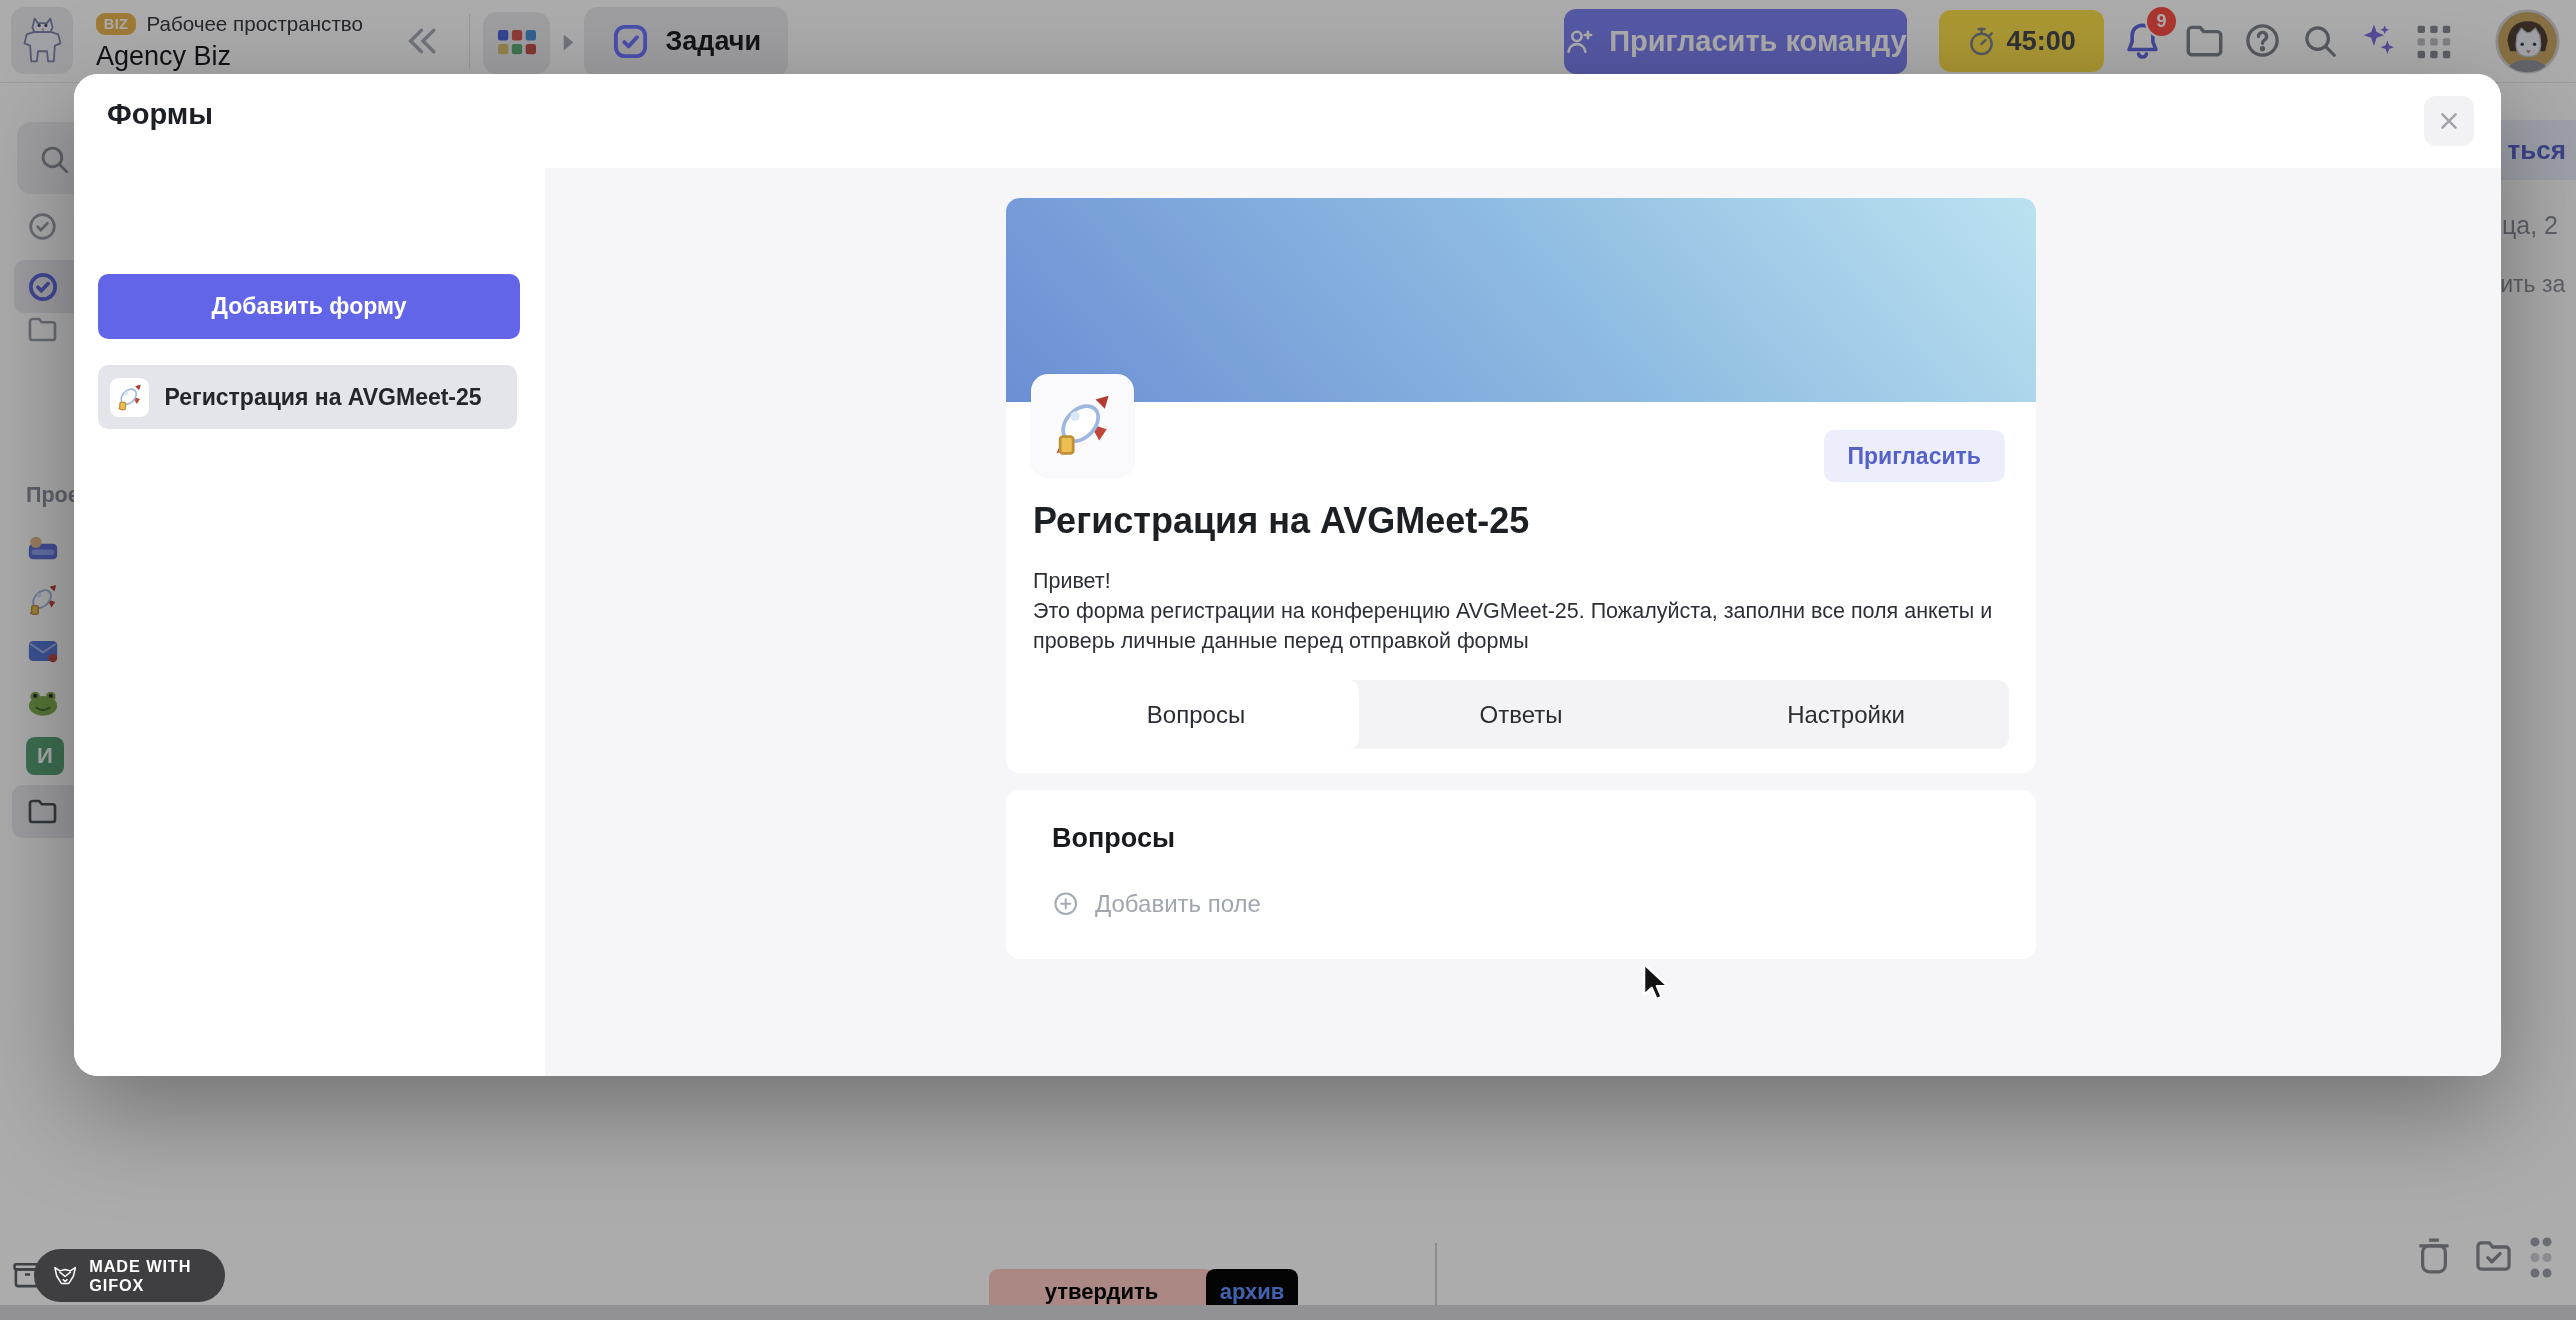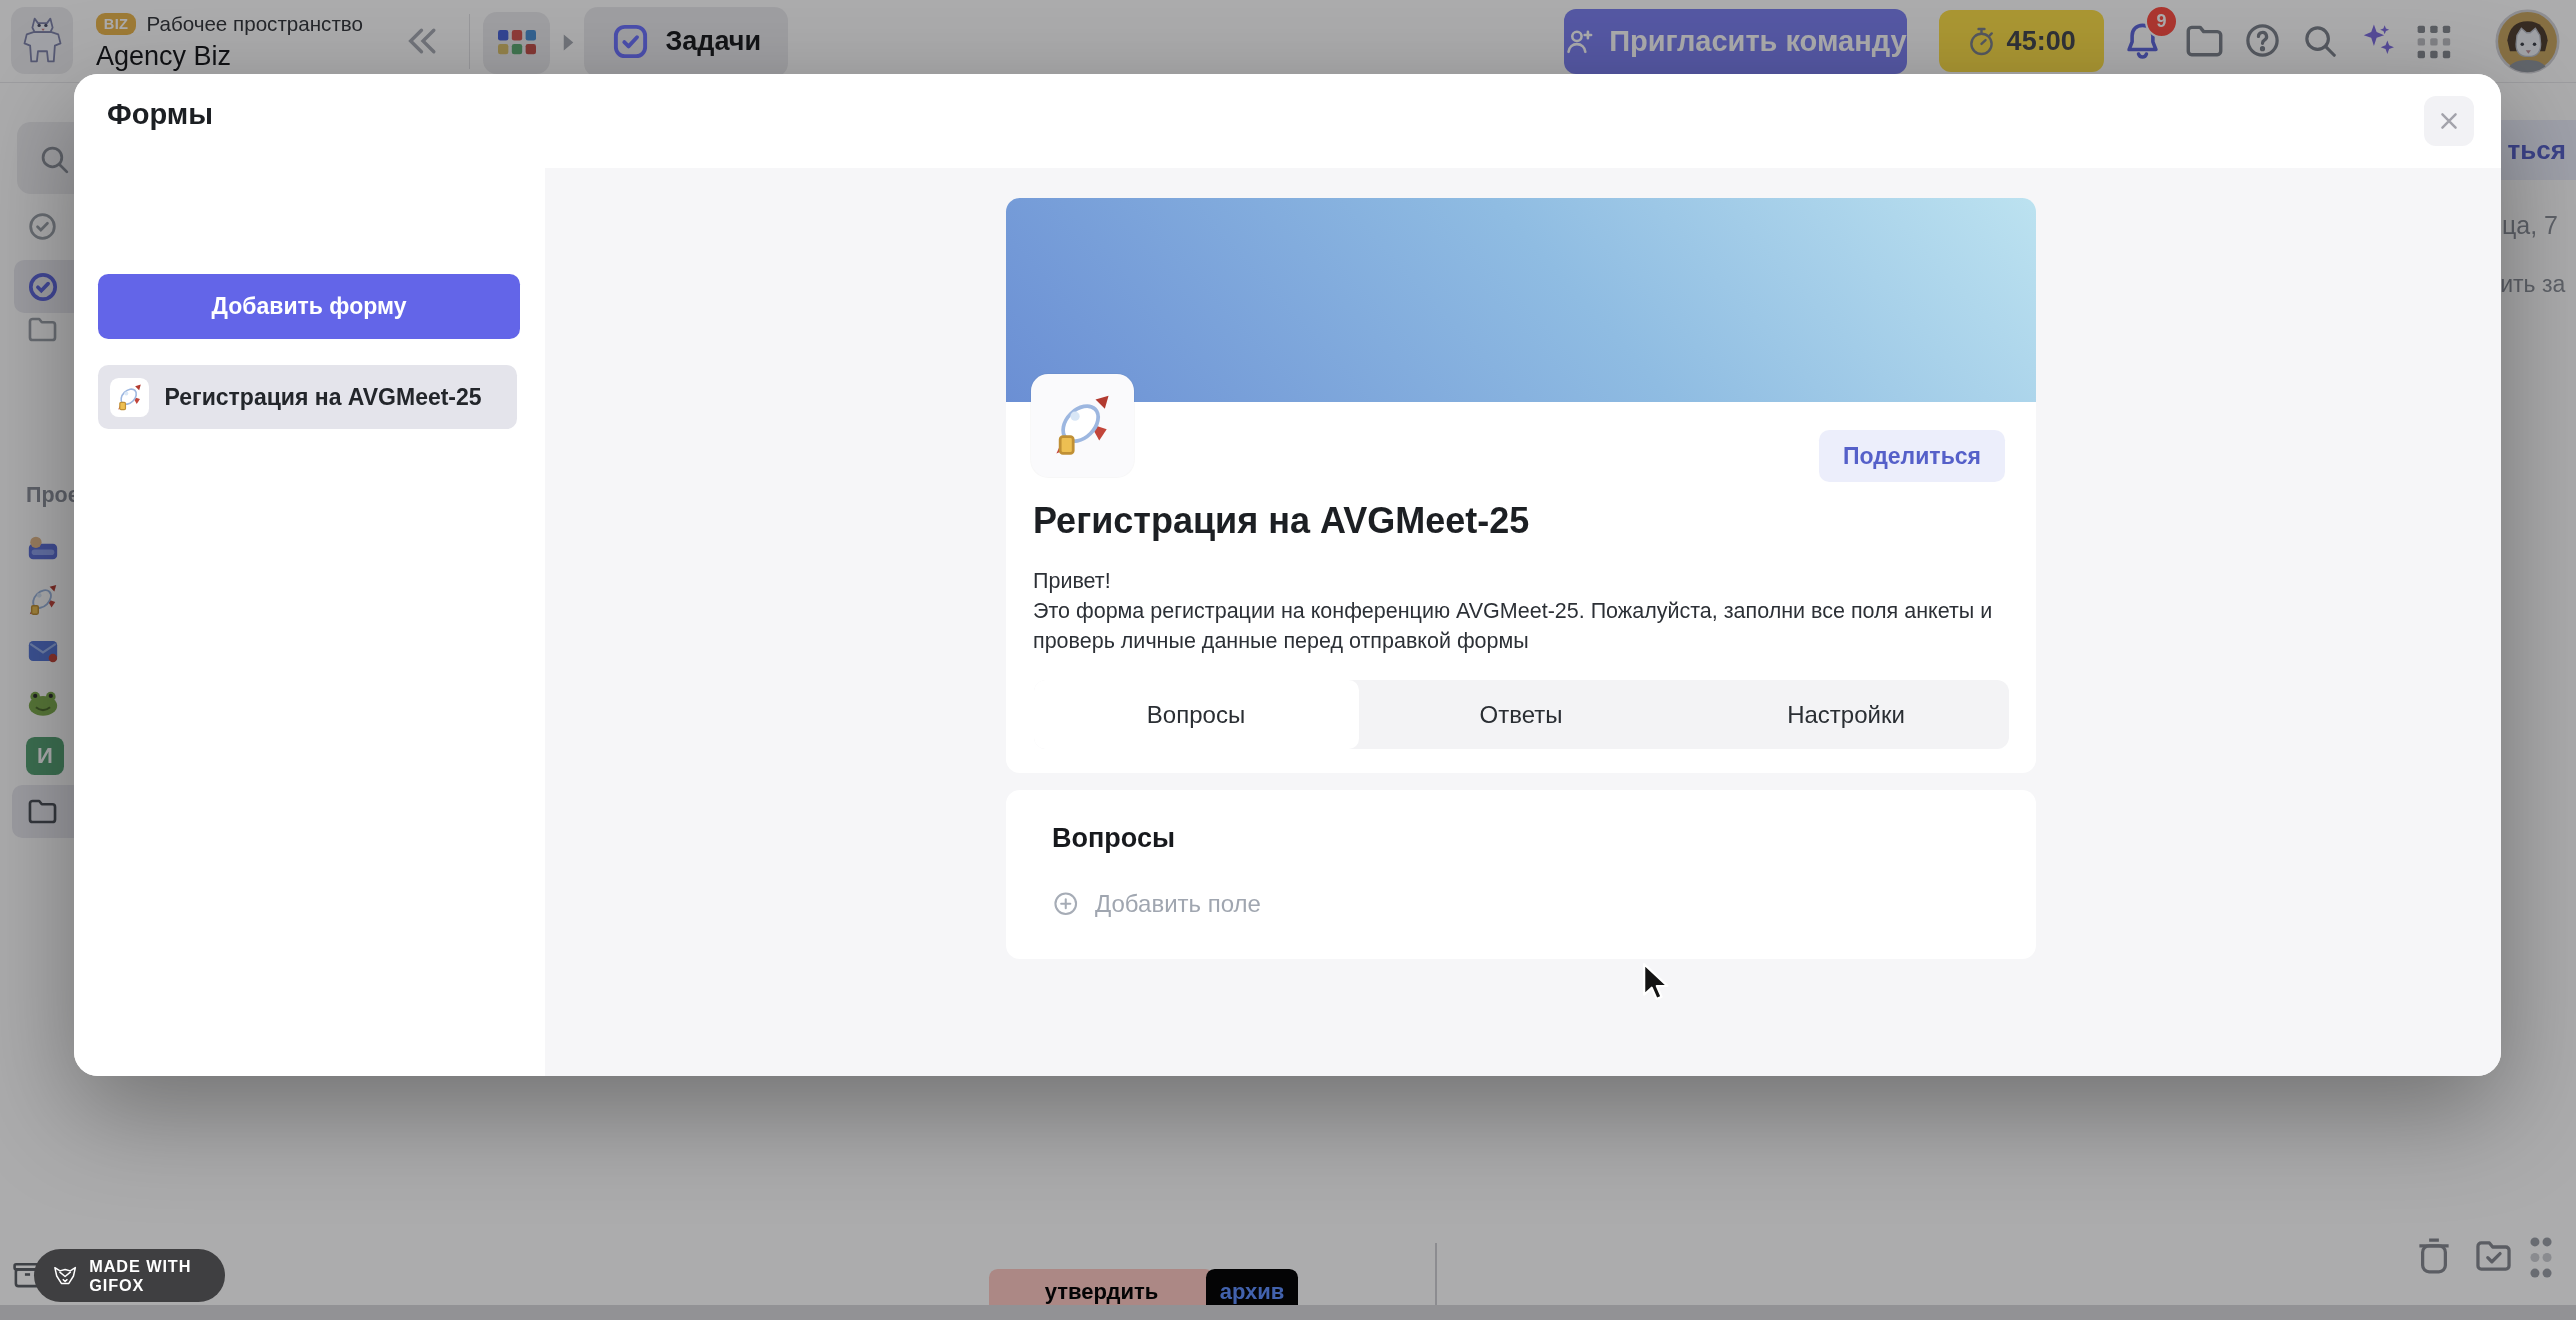--- a/index.html
+++ b/index.html
@@ -268,21 +268,21 @@
             <rect x="2" y="4" width="20" height="4" rx="1.2"></rect>
             <path d="M10 12h4"></path>
           </svg>
         <span style="font-size:27.5px;color:#595d63;">Архивные</span>
       </div>
     </div>
 
     <div class="pill-sh r" style="left:2487px;top:120px;width:155px;height:60px;">
       <span>ться</span>
     </div>
-    <div class="bgtext r" style="left:2502px;top:211px;font-size:25px;">ца, 7</div>
+    <div class="bgtext r" style="left:2502px;top:211px;font-size:25px;">ца, 2</div>
     <div class="bgtext r" style="left:2488px;top:271px;font-size:23px;">вить за</div>
 
     <div class="r" style="left:960px;top:1200px;width:468px;height:105px;background:#fff;border-radius:12px;">
       <div class="tag r" style="left:29px;top:69px;width:225px;height:45px;background:#ffc9c2;color:#000000;">утвердить</div>
       <div class="tag r" style="left:246px;top:69px;width:92px;height:45px;background:#000000;color:#5f8fff;">архив</div>
     </div>
     <div class="r" style="left:1435px;top:1243px;width:1.7px;height:62px;background:#cfcfd3;"></div>
 
     <div class="r" style="left:2397px;top:1207px;width:168px;height:98px;background:#fff;border-radius:15.5px;">
       <svg class="r" style="left:19px;top:29px;" width="36" height="39" viewBox="0 0 22 24" fill="none" stroke="#84888f" stroke-width="2">
@@ -342,21 +342,21 @@
         <div class="form-ic">
           <svg width="67" height="67" viewBox="0 0 36 36">
             <path d="M25 4l7-2-2 7z" fill="#b23a30"></path>
               <path d="M22 17l9 3-4 6z" fill="#c2453a"></path>
               <path d="M8 24l-4 9 9-4z" fill="#c2453a"></path>
             <ellipse cx="17" cy="17" rx="7.5" ry="11" transform="rotate(45 17 17)" fill="#fff" stroke="#9db7e0" stroke-width="2"></ellipse>
             <circle cx="14" cy="13" r="2.5" fill="#d8e6f6"></circle>
               <rect x="6" y="24" width="7" height="9" rx="1.5" fill="#edbf52" stroke="#c09035" stroke-width="1.5"></rect>
           </svg>
         </div>
-        <button class="share">Поделиться</button>
+        <button class="share">Пригласить</button>
         <div class="f-title">Регистрация на AVGMeet-25</div>
         <div class="f-desc">
           <div>Привет!</div>
           <div>Это форма регистрации на конференцию AVGMeet-25. Пожалуйста, заполни все поля анкеты и проверь личные данные перед отправкой формы</div>
         </div>
         <div class="tabs">
           <div class="tab active">Вопросы</div>
           <div class="tab">Ответы</div>
           <div class="tab">Настройки</div>
         </div>

